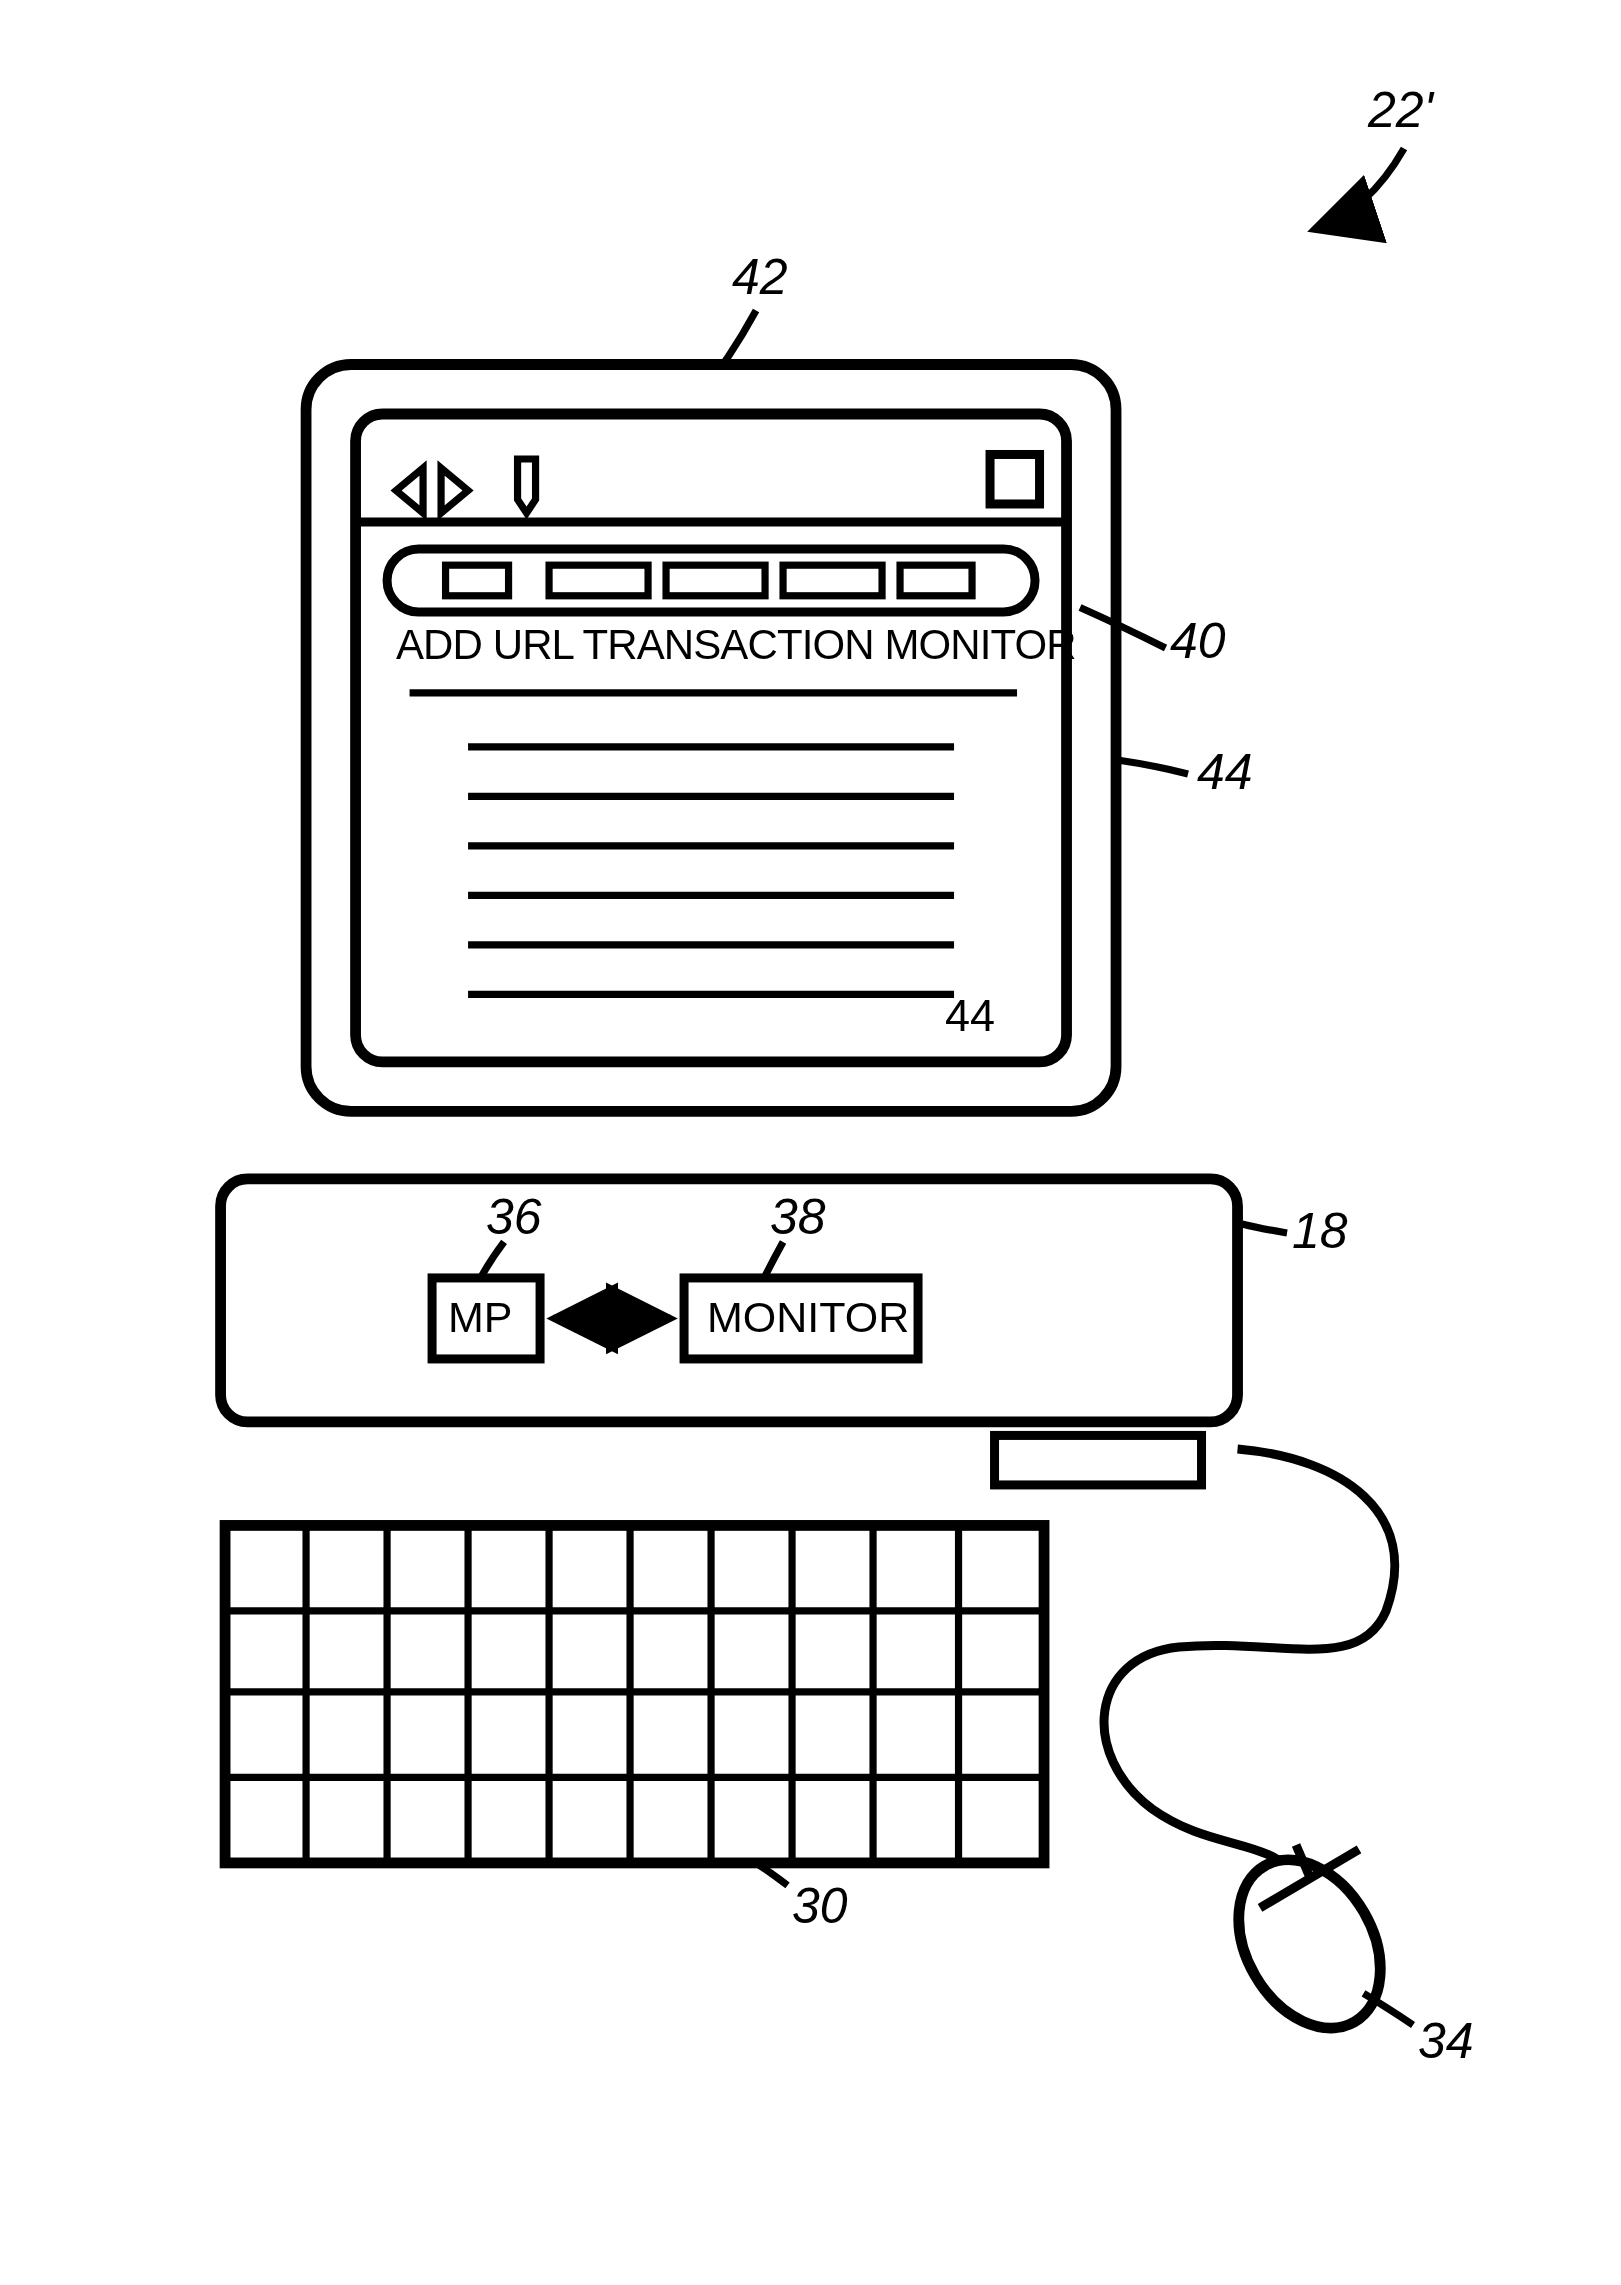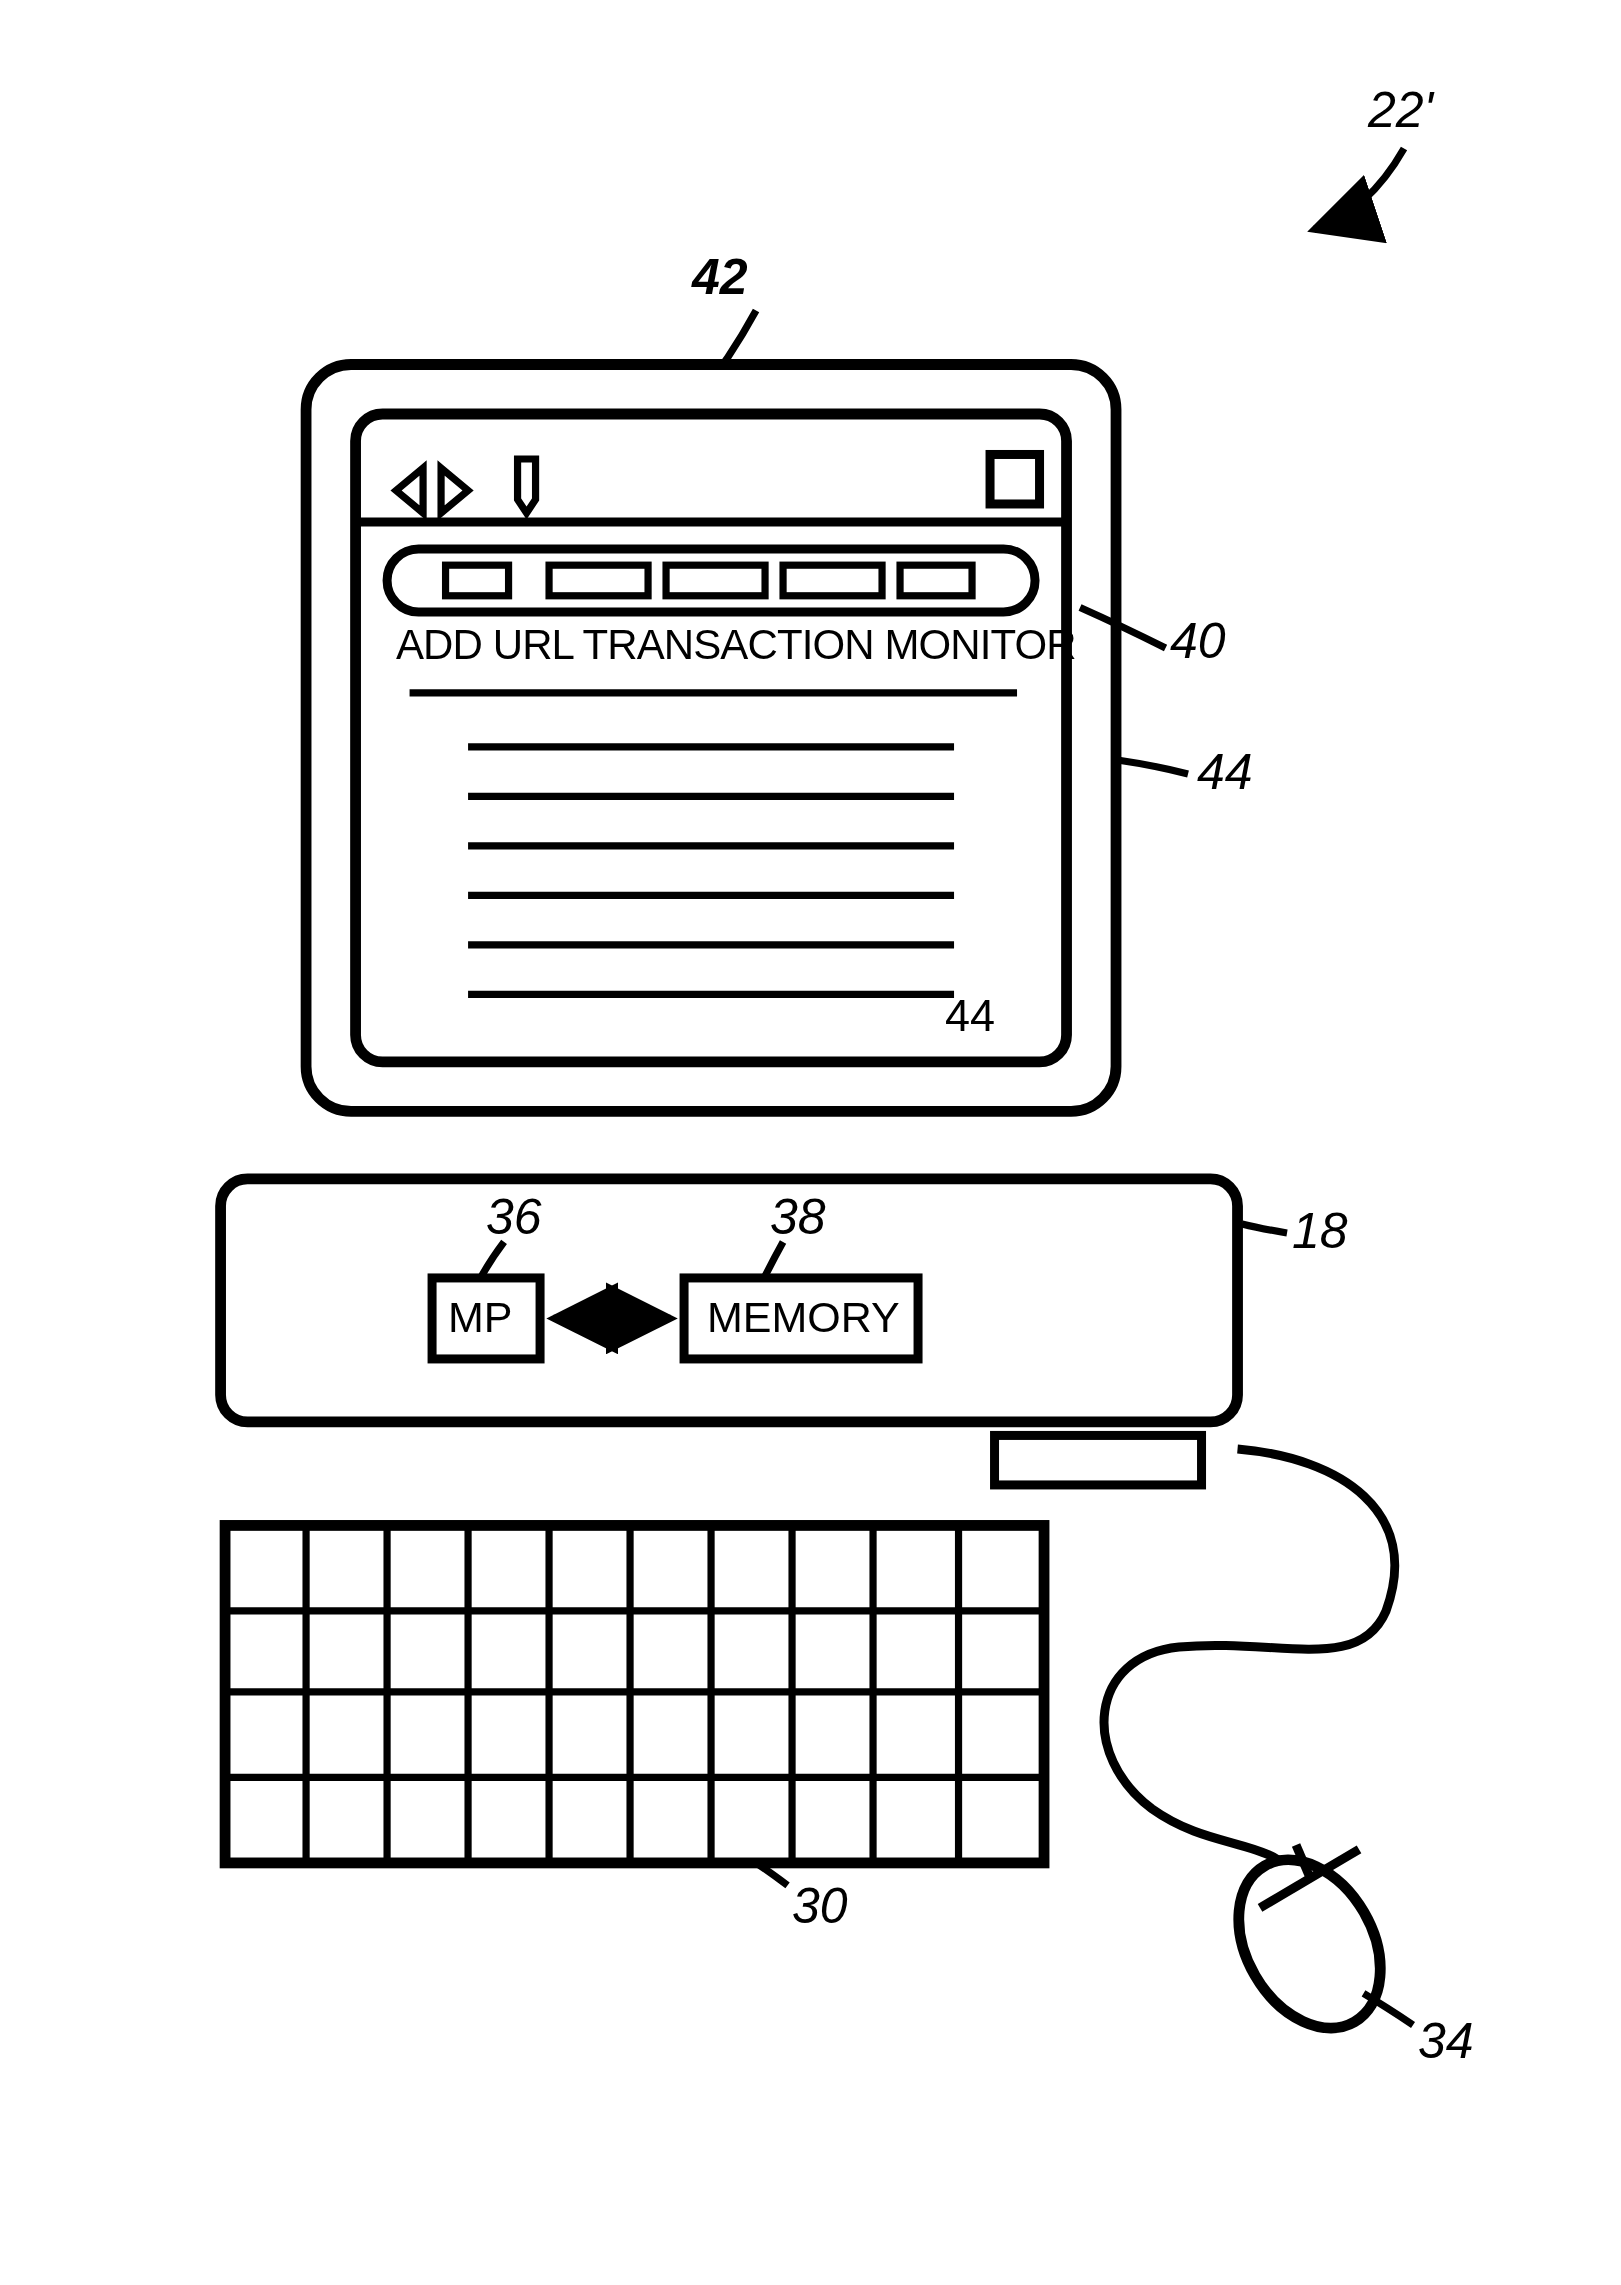--- a/index.html
+++ b/index.html
@@ -123,33 +123,33 @@
 
   <ellipse cx="1455" cy="2160" rx="70" ry="100" transform="rotate(-30 1455 2160)" fill="white" stroke="black" stroke-width="12"></ellipse>
   <line x1="1400" y1="2120" x2="1510" y2="2055" stroke="black" stroke-width="10"></line>
   <line x1="1455" y1="2085" x2="1440" y2="2050" stroke="black" stroke-width="10"></line>
 
   <path d="M 1570 2250 q -30 -20 -55 -35" fill="none" stroke="black" stroke-width="8"></path>
 
 </svg>
 
 <div class="label italic" style="left:1368px; top:81px;">22'</div>
-<div class="label italic" style="left:692px; top:248px;font-weight:bold;">42</div>
+<div class="label italic" style="left:732px; top:248px;">42</div>
 <div class="label italic" style="left:1170px; top:612px;">40</div>
 <div class="label italic" style="left:1197px; top:743px;">44</div>
 
 <div class="label" style="left:396px; top:621px; font-size:42px; letter-spacing:-0.9px;">ADD URL TRANSACTION MONITOR</div>
 
 <div class="label underline" style="left:945px; top:990px; font-size:45px;">44</div>
 
 <div class="label italic" style="left:486px; top:1188px;">36</div>
 <div class="label italic" style="left:770px; top:1188px;">38</div>
 <div class="label italic" style="left:1292px; top:1202px;">18</div>
 
 <div class="label" style="left:448px; top:1293px; font-size:43px;">MP</div>
-<div class="label" style="left:707px; top:1293px; font-size:43px;">MEMORY</div>
+<div class="label" style="left:707px; top:1293px; font-size:43px;">MONITOR</div>
 
 <div class="label italic" style="left:792px; top:1877px;">30</div>
 <div class="label italic" style="left:1418px; top:2012px;">34</div>
 
 
 </div>
 
 
 </body></html>

